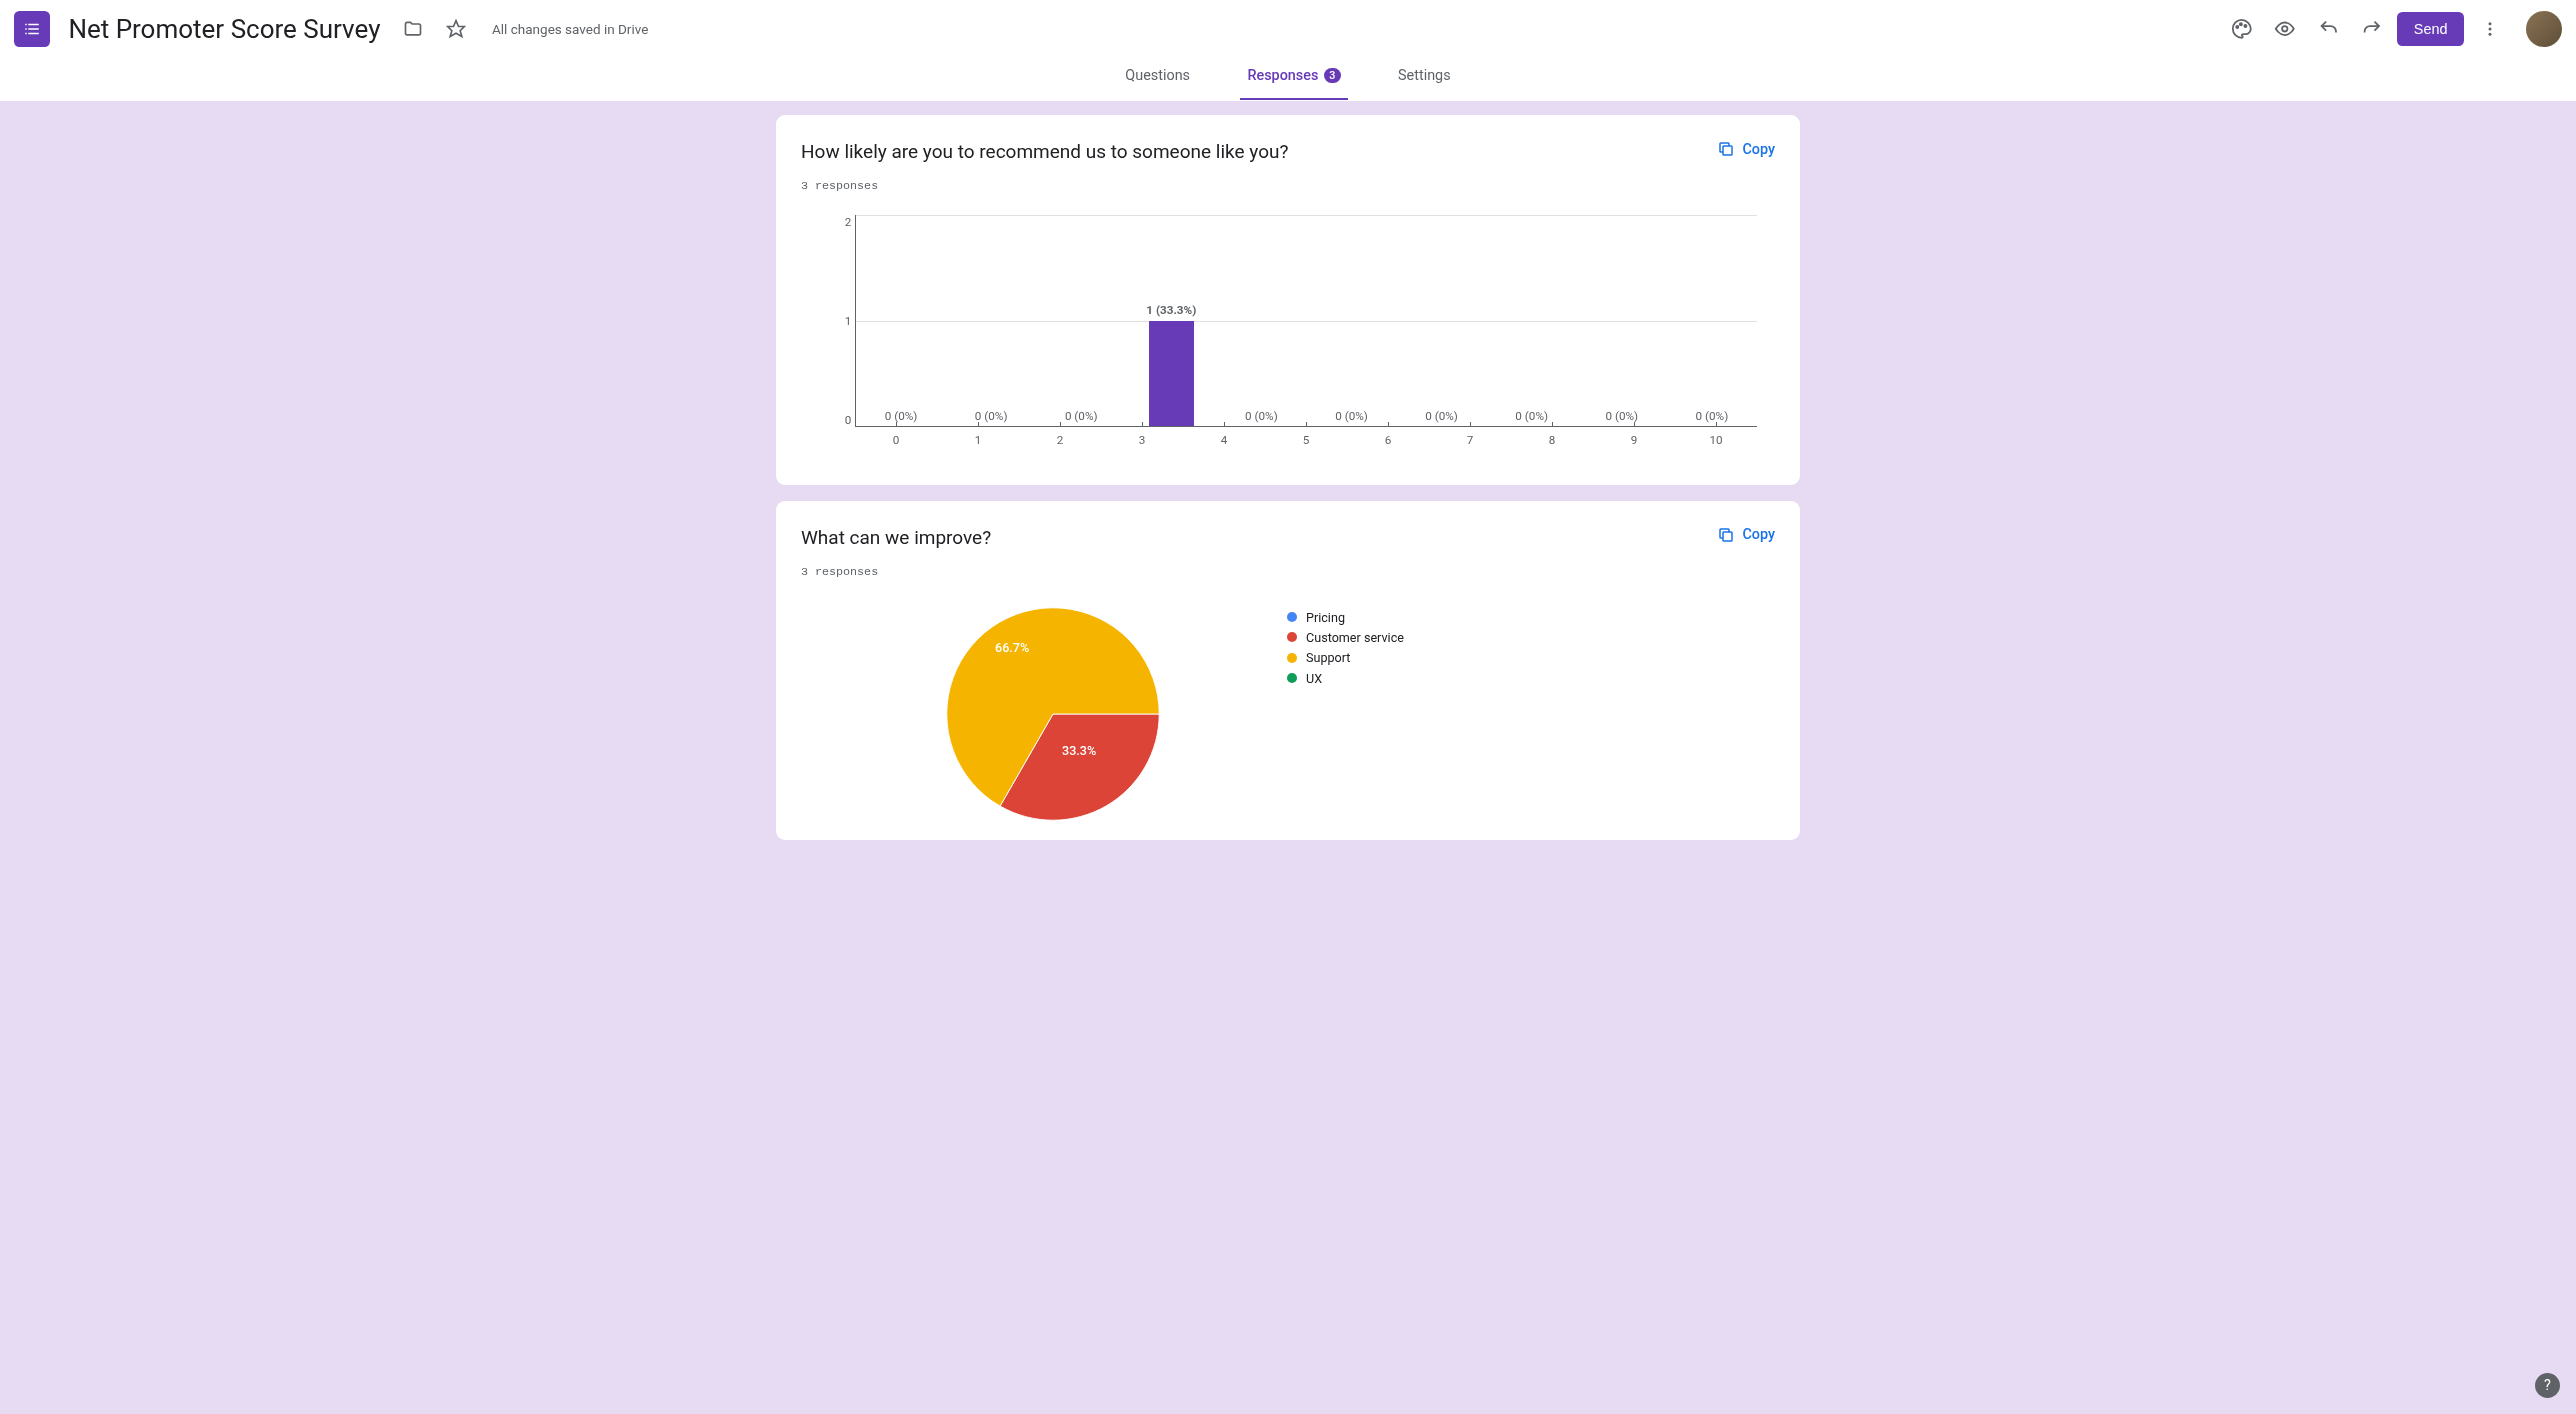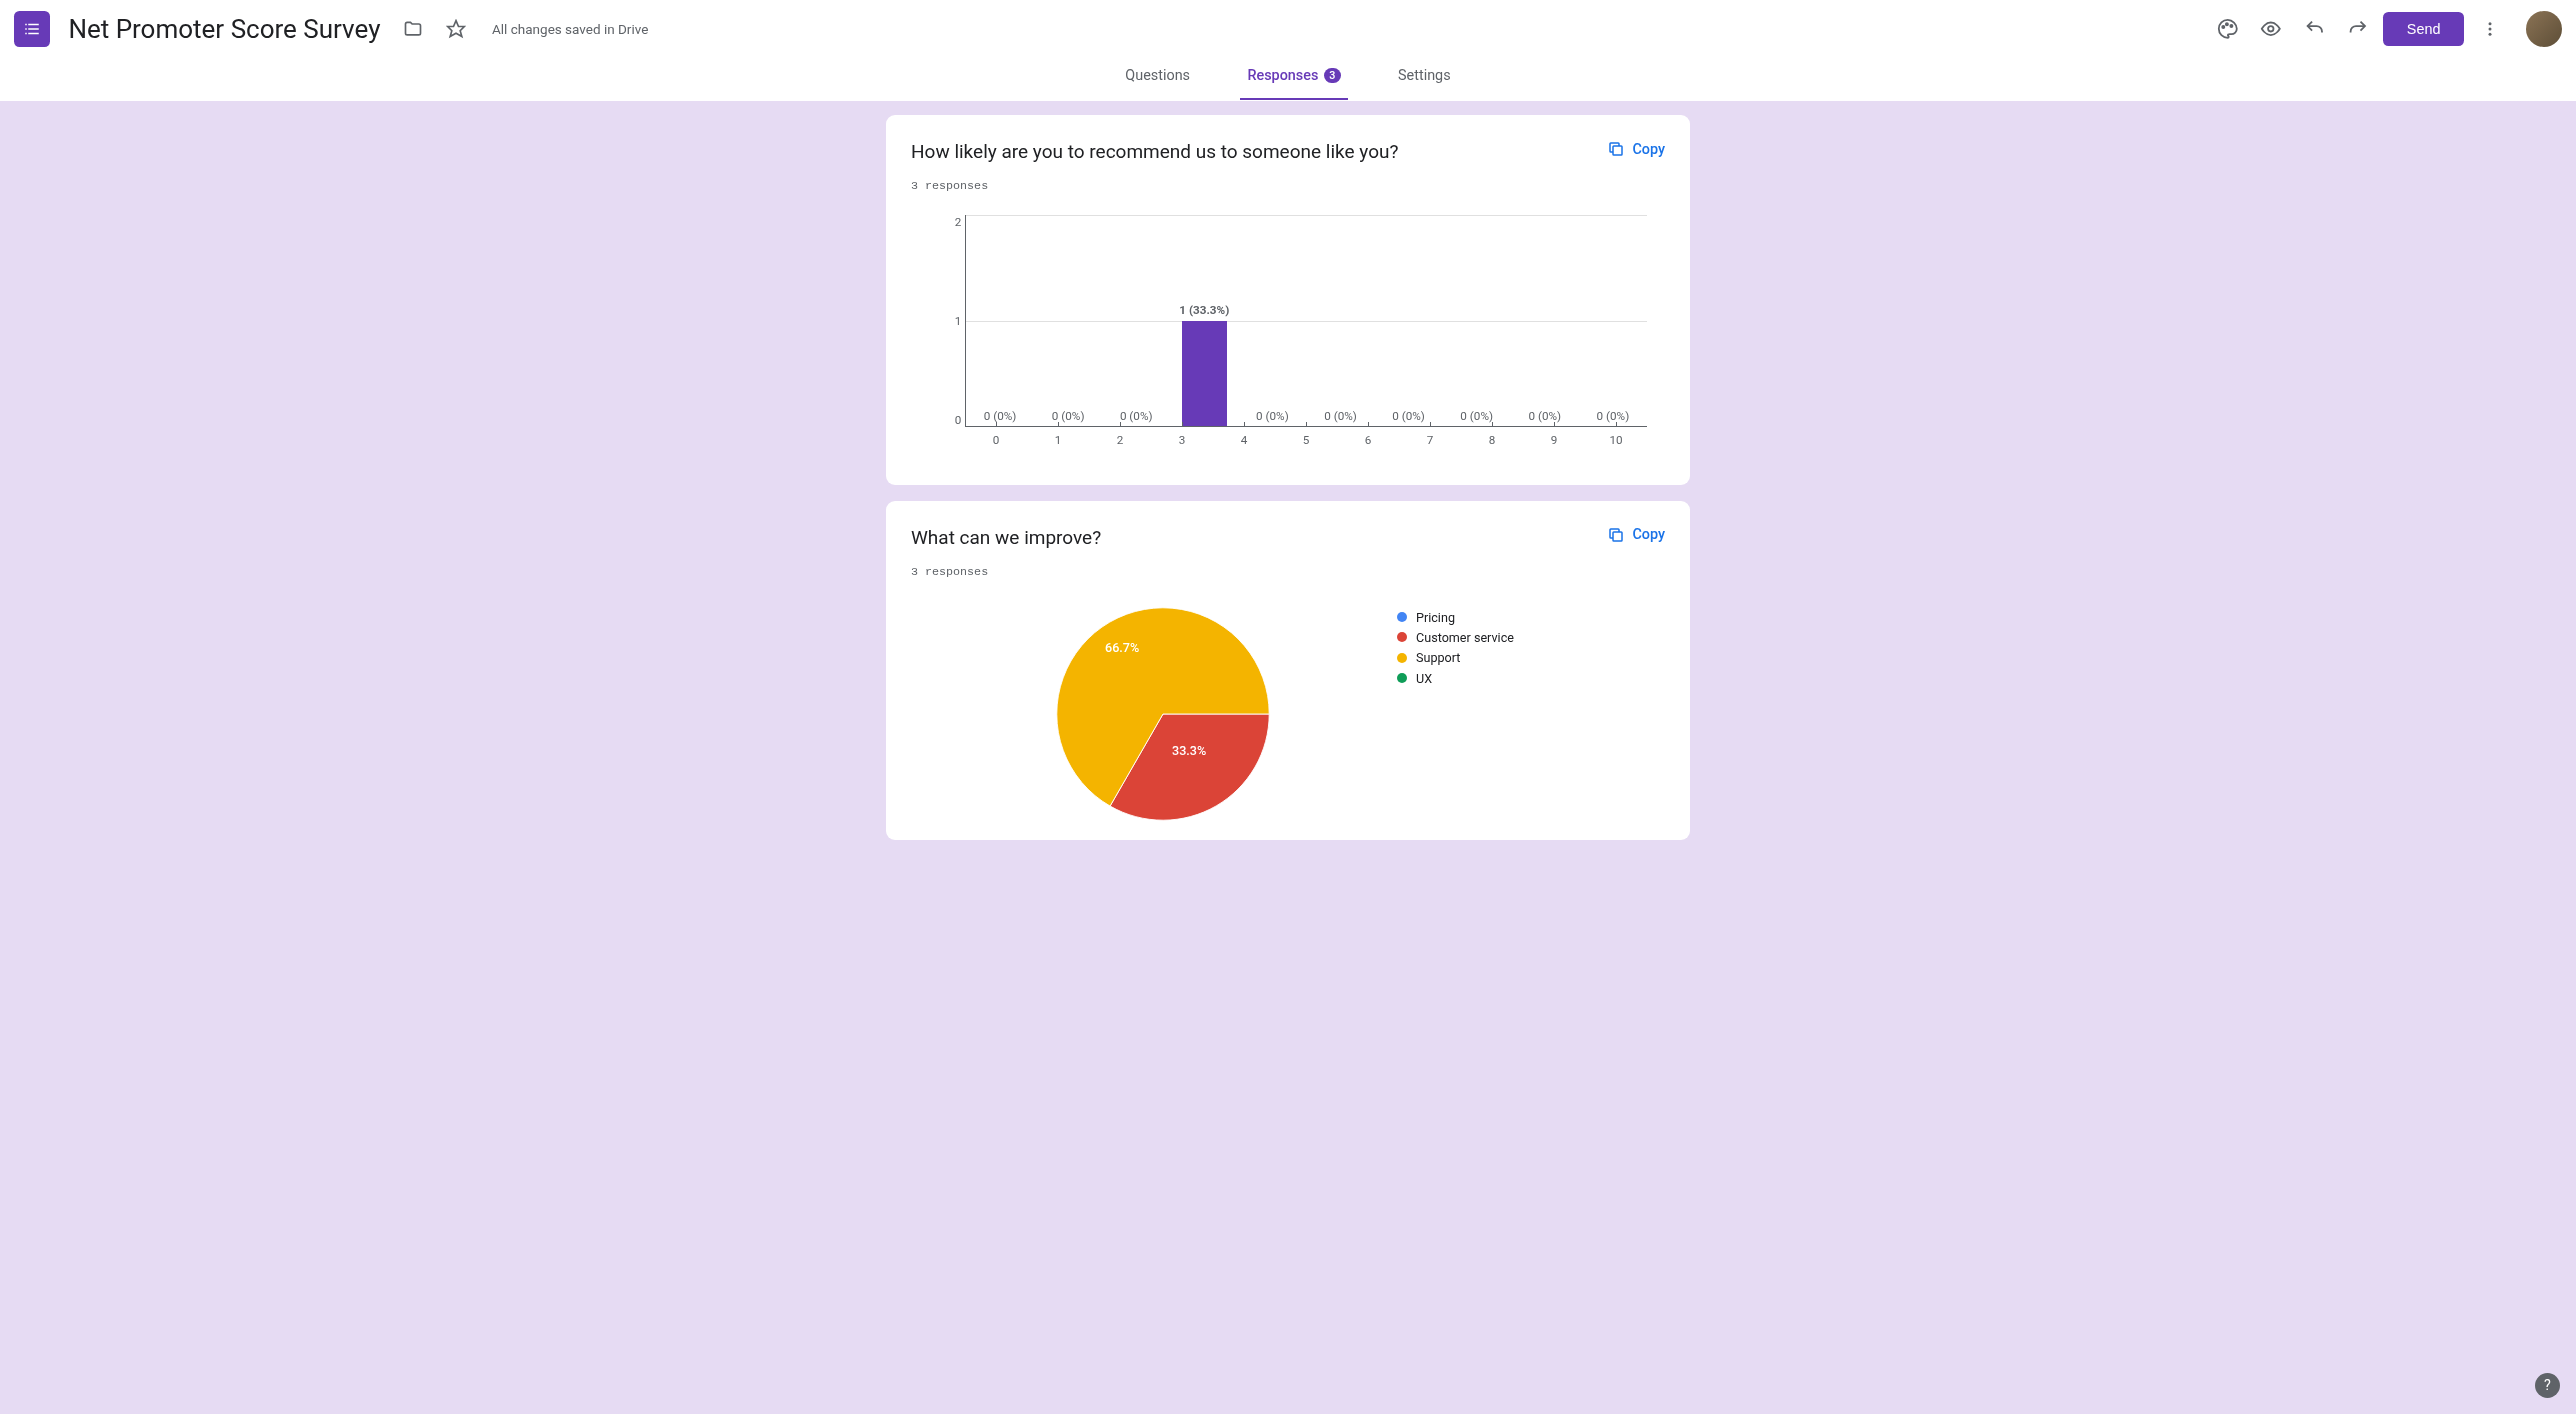--- a/index.html
+++ b/index.html
@@ -41,21 +41,21 @@
   justify-content: center;
   cursor: pointer;
   color: #5f6368;
 }
 .save-status { color: #5f6368; font-size: 13.5px; margin-left: 10.8px; }
 .header-spacer { flex: 1; }
 .send-btn {
   background: #673ab7;
   color: #fff;
   border-radius: 5.4px;
-  padding: 9px 24px;
+  padding: 9px 17px;
   font-size: 14.4px;
   font-weight: 500;
   cursor: pointer;
   border: none;
 }
 .avatar {
   width: 36px; height: 36px;
   border-radius: 50%;
   background: linear-gradient(135deg, #8b7355 0%, #5d4e37 100%);
   margin-left: 10.8px;
@@ -94,21 +94,21 @@
   padding: 0.9px 5.4px;
 }
 .content-area {
   background: #e6dbf3;
   min-height: calc(100vh - 101px);
   padding: 14.4px 0;
 }
 .card {
   background: #fff;
   border-radius: 9px;
-  width: 804px;
+  width: 1024px;
   margin: 0 auto 16px auto;
   padding: 25px 25px 36px 25px;
   position: relative;
 }
 .card-header {
   display: flex;
   align-items: flex-start;
   justify-content: space-between;
 }
 .question-title {

